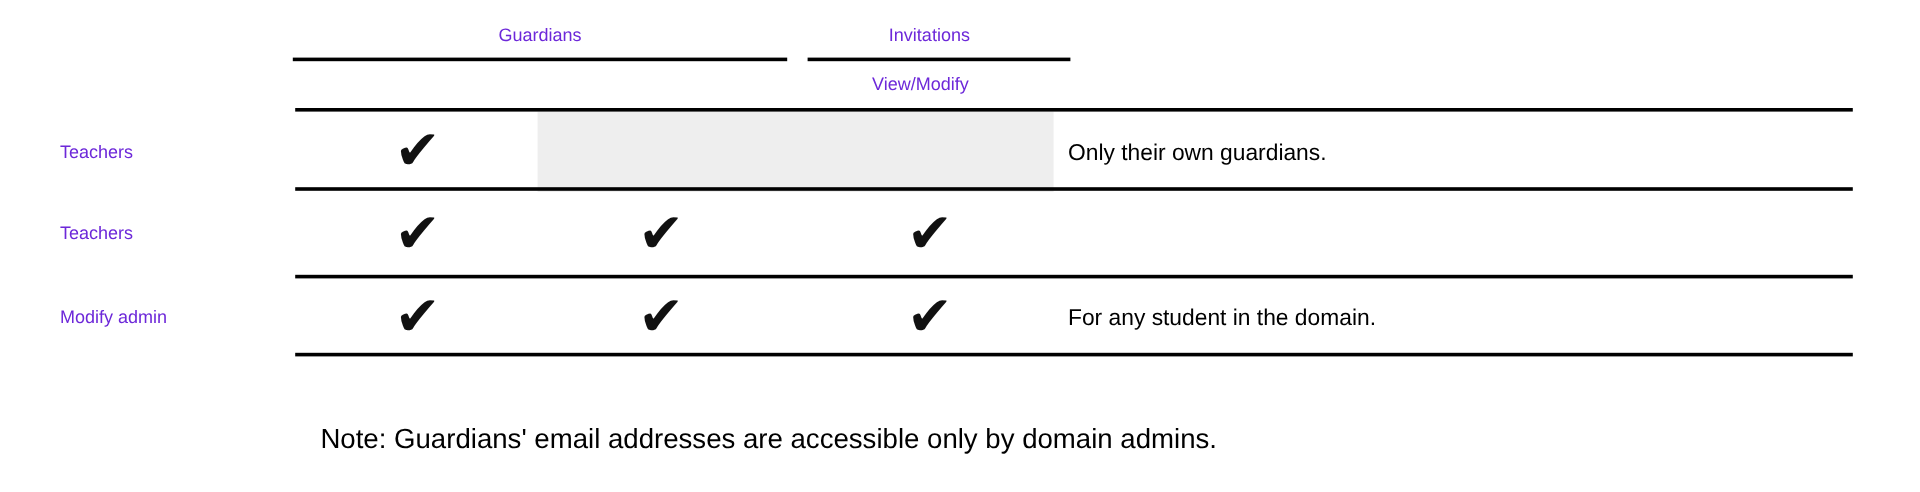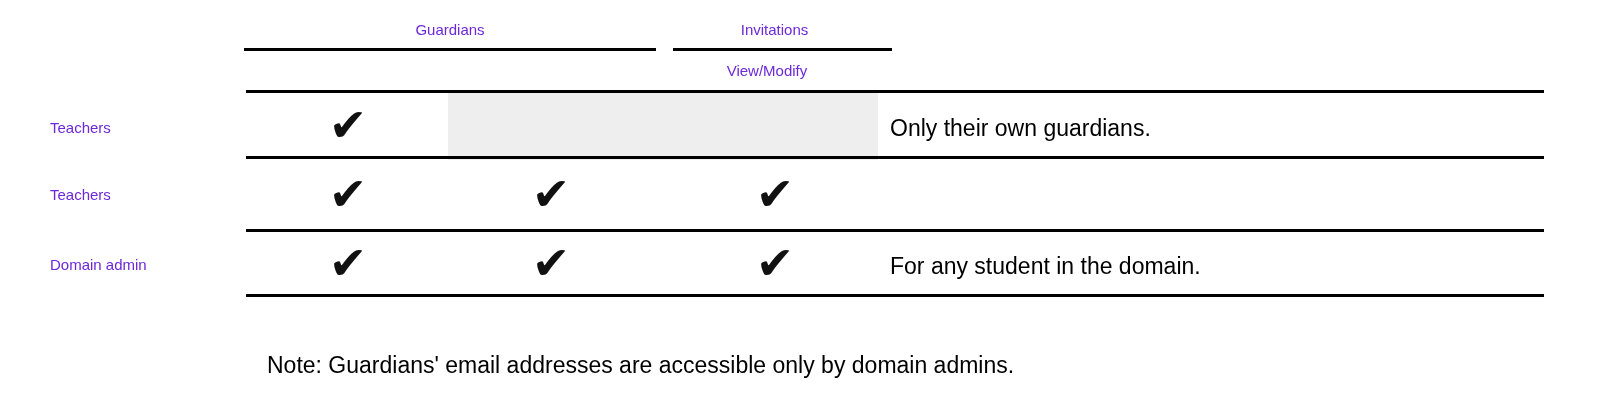--- a/index.html
+++ b/index.html
@@ -72,21 +72,21 @@
   .ck-col-modify     { left: 451px; }
   .ck-col-viewmodify { left: 675px; }
   .ck-row-students { top: 104px; }
   .ck-row-teachers { top: 173px; }
   .ck-row-admin    { top: 242px; }
   
   .note {
     position: absolute;
     left: 890px;
     width: 628px;
-    font-size: 23px;
+    font-size: 19px;
     line-height: 28px;
     white-space: pre-line;
   }
   .note-students { top: 114px; }
   .note-teachers { top: 163px; line-height: 32px; }
   .note-admin    { top: 252px; }
   
   .footnote {
     position: absolute;
     left: 267px; top: 351px;
@@ -110,21 +110,21 @@
 
   <div class="shaded"></div>
 
   <div class="rule full-rule r1"></div>
   <div class="rule full-rule r2"></div>
   <div class="rule full-rule r3"></div>
   <div class="rule full-rule r4"></div>
 
   <div class="cell row-label lbl-students">Teachers</div>
   <div class="cell row-label lbl-teachers">Teachers</div>
-  <div class="cell row-label lbl-admin">Domain admin</div>
+  <div class="cell row-label lbl-admin">Modify admin</div>
 
   <div class="check ck-row-students ck-col-view">✔</div>
 
   <div class="check ck-row-teachers ck-col-view">✔</div>
   <div class="check ck-row-teachers ck-col-modify">✔</div>
   <div class="check ck-row-teachers ck-col-viewmodify">✔</div>
 
   <div class="check ck-row-admin ck-col-view">✔</div>
   <div class="check ck-row-admin ck-col-modify">✔</div>
   <div class="check ck-row-admin ck-col-viewmodify">✔</div>

